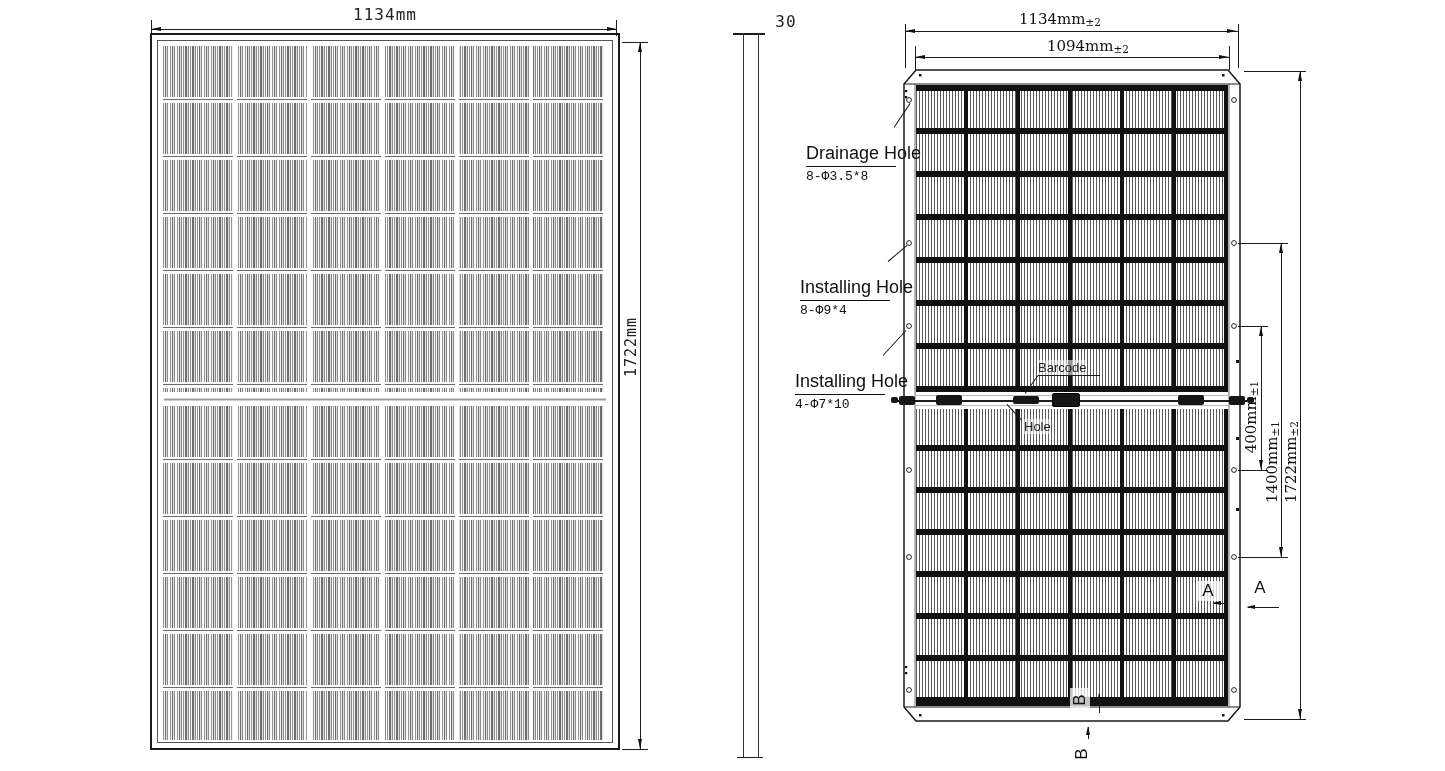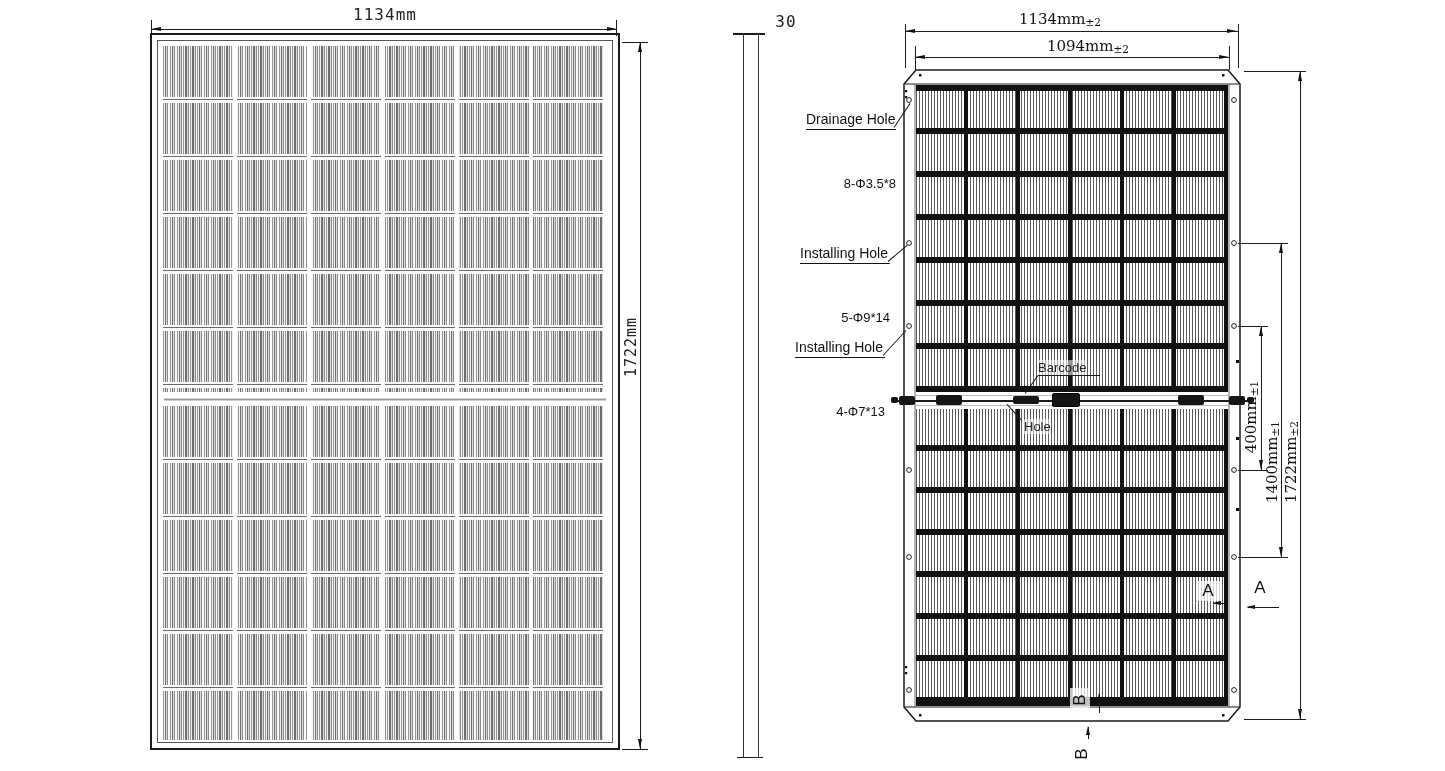--- a/index.html
+++ b/index.html
@@ -14,24 +14,24 @@
   .ar.r{border-width:2.5px 0 2.5px 10px;border-color:transparent transparent transparent #111;}
   .ar.u{border-width:0 2.5px 10px 2.5px;border-color:transparent transparent #111 transparent;}
   .ar.d{border-width:10px 2.5px 0 2.5px;border-color:#111 transparent transparent transparent;}
   .t-mono{position:absolute;font-family:"DejaVu Sans Mono",monospace;font-size:16px;
           letter-spacing:1px;color:#222;white-space:nowrap;text-align:center;}
   .t-dim{position:absolute;font-family:"DejaVu Serif",serif;font-size:15px;color:#111;
          white-space:nowrap;text-align:center;}
   .t-dim .tol{font-size:10.5px;vertical-align:-2px;letter-spacing:0;}
   .rot90{transform:rotate(-90deg);}
   .callout{position:absolute;width:90px;}
-  .c-title{font-family:"Liberation Sans",sans-serif;font-size:14px;color:#111;
-           border-bottom:1px solid #111;padding-bottom:2px;white-space:nowrap;}
-  .c-spec{font-family:Liberation Sans, sans-serif;font-size:13px;color:#111;
-          text-align:right;padding-top:2px;white-space:nowrap;margin-top:44px;}
+  .c-title{font-family:"Liberation Sans",sans-serif;font-size:18px;color:#111;
+           border-bottom:1px solid #111;padding-bottom:2px;white-space:nowrap;margin-top:32px;}
+  .c-spec{font-family:Liberation Mono, monospace;font-size:13px;color:#111;
+          text-align:left;padding-top:2px;white-space:nowrap;}
   .t-sec{position:absolute;font-family:"Liberation Sans",sans-serif;font-size:17px;color:#111;
          text-align:center;white-space:nowrap;}
   .halo{background:rgba(255,255,255,0.75);padding:0 2px;}
   .t-note{position:absolute;font-family:"Liberation Sans",sans-serif;font-size:13px;color:#222;
           white-space:nowrap;background:rgba(255,255,255,0.55);}
   
   .front-frame{position:absolute;left:150px;top:33px;width:470px;height:717px;
                border:2px solid #1b1b1b;background:#fff;box-sizing:border-box;}
   .front-inner{position:absolute;left:5px;top:5px;right:5px;bottom:5px;border:1px solid #555;}
   .cellsF{position:absolute;left:11px;right:11px;
@@ -148,27 +148,27 @@
   <div class="lead" style="left:1022px;top:420px;width:21.9px;transform:rotate(-133.2deg);"></div>
 
   <div class="callout" style="left:806px;top:111px;">
     <div class="c-title">Drainage Hole</div>
     <div class="c-spec">8-Φ3.5*8</div>
   </div>
   <div class="lead" style="left:894px;top:127px;width:28.8px;transform:rotate(-56.3deg);"></div>
 
   <div class="callout" style="left:800px;top:245px;">
     <div class="c-title">Installing Hole</div>
-    <div class="c-spec">5-Φ9*14</div>
+    <div class="c-spec">8-Φ9*4</div>
   </div>
   <div class="lead" style="left:888px;top:261px;width:24.8px;transform:rotate(-40.1deg);"></div>
 
   <div class="callout" style="left:795px;top:339px;">
     <div class="c-title">Installing Hole</div>
-    <div class="c-spec">4-Φ7*13</div>
+    <div class="c-spec">4-Φ7*10</div>
   </div>
   <div class="lead" style="left:883px;top:355px;width:34px;transform:rotate(-47.4deg);"></div>
 
   <div class="vl" style="left:905px;top:24px;height:44px;"></div>
   <div class="vl" style="left:1238px;top:24px;height:44px;"></div>
   <div class="hl" style="left:905px;top:31px;width:333px;"></div>
   <div class="ar l" style="left:905px;top:28.5px;"></div>
   <div class="ar r" style="left:1227px;top:28.5px;"></div>
   <div class="t-dim" style="left:960px;top:10px;width:200px;"><span>1134mm</span><span class="tol">±2</span></div>
 

